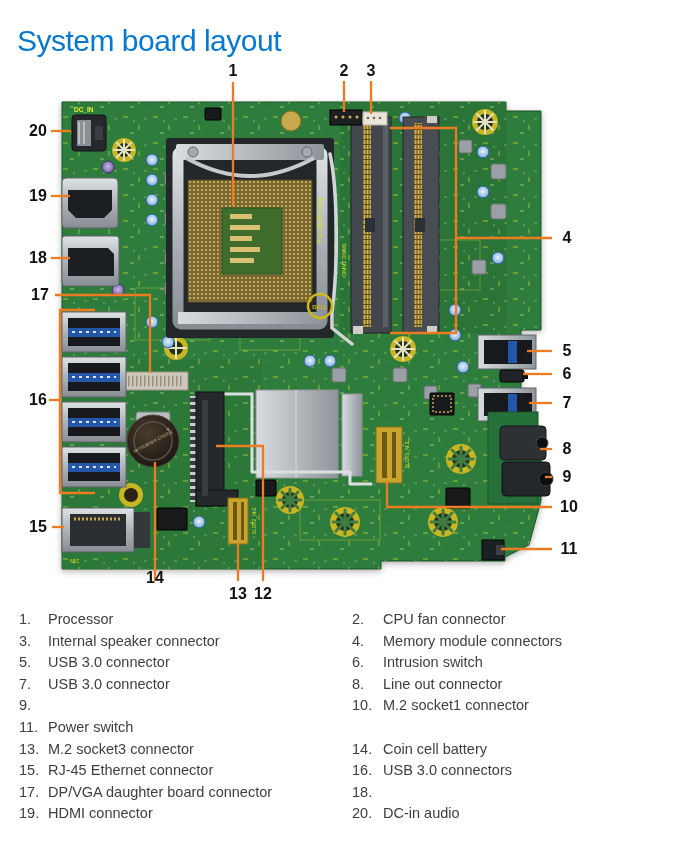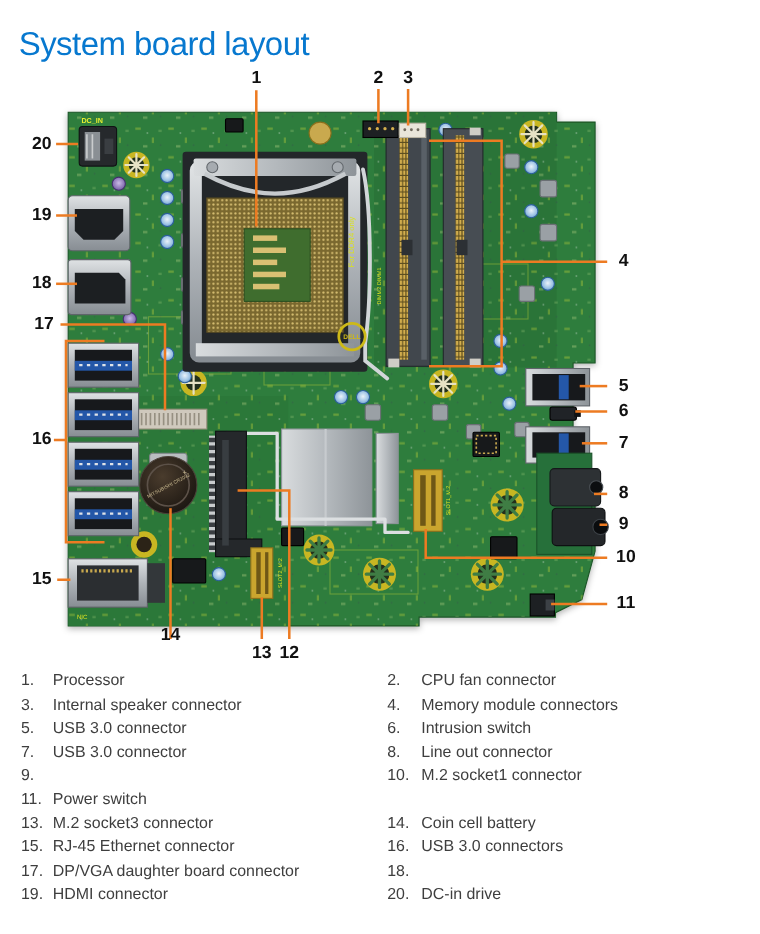--- a/index.html
+++ b/index.html
@@ -486,16 +486,16 @@
         <span class="num">18.</span>
       </div>
   </div>
   <div class="legend-row">
     <div class="legend-cell cell-left">
         <span class="num">19.</span>
         <span class="label">HDMI connector</span>
       </div>
     <div class="legend-cell cell-right">
         <span class="num">20.</span>
-        <span class="label">DC-in drive</span>
+        <span class="label">DC-in audio</span>
       </div>
   </div>
 </div>
 
 </body></html>

